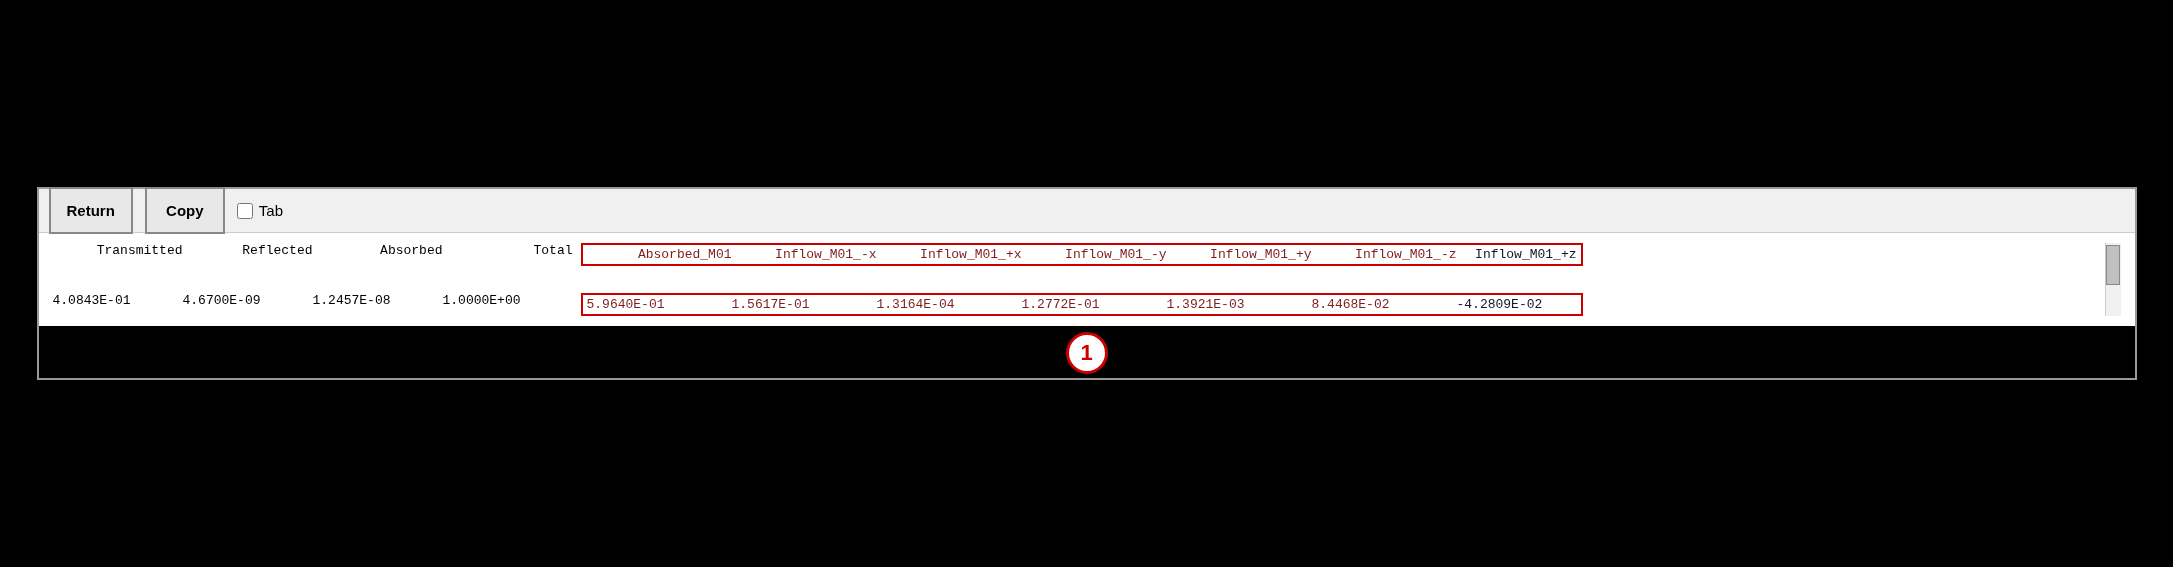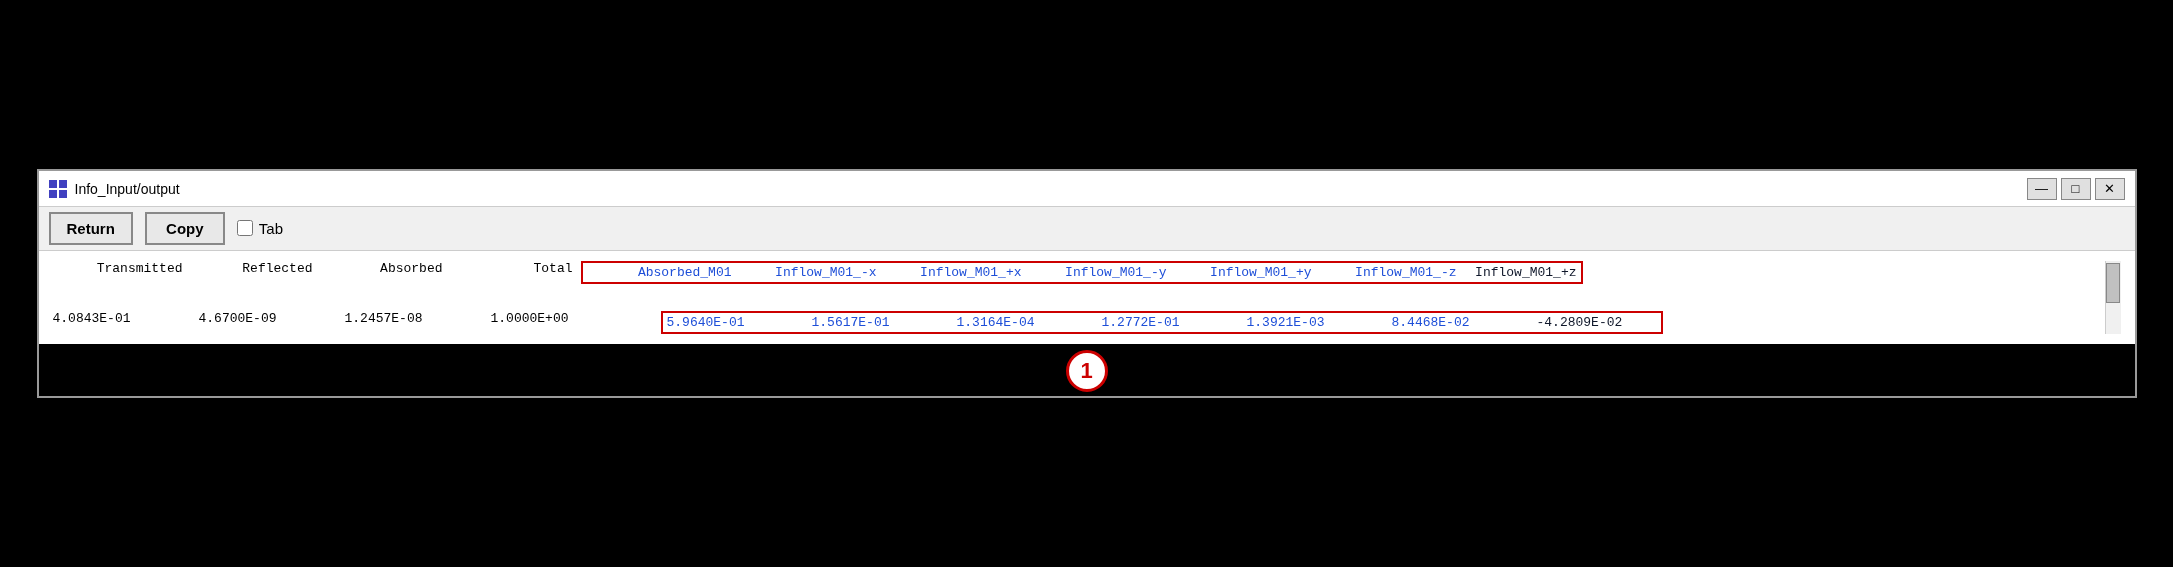--- a/index.html
+++ b/index.html
@@ -88,25 +88,26 @@
 
     .toolbar-btn {
       background: #e8e8e8;
       border: 2px solid #888;
       padding: 4px 16px;
       font-size: 15px;
       font-family: Arial, sans-serif;
       font-weight: bold;
       cursor: pointer;
       min-width: 80px;
-      height: 33px;
+      height: 47px;
     }
 
     .tab-checkbox-group {
       display: flex;
+      align-items: center;
       gap: 6px;
     }
 
     .tab-checkbox {
       width: 16px;
       height: 16px;
       cursor: pointer;
     }
 
     .tab-label {
@@ -158,42 +159,42 @@
     .table-header-row {
       display: flex;
       gap: 0;
       margin-bottom: 2px;
       white-space: nowrap;
       text-align: right;
     }
 
     .table-data-row {
       display: flex;
-      gap: 16px;
+      gap: 0;
       white-space: nowrap;
       margin-top: 27px;
     }
 
     .col-normal {
       display: inline-block;
       min-width: 130px;
       color: #000;
     }
 
     .highlighted-section {
       display: inline-flex;
       gap: 0;
       border: 2px solid #cc0000;
       padding: 2px 4px;
     }
 
     .col-highlighted {
       display: inline-block;
       min-width: 145px;
-      color: #1d4ed8;
+      color: #7f1d1d;
       font-family: Liberation Mono, monospace;
     }
 
     .col-highlighted-last {
       display: inline-block;
       min-width: 120px;
       color: #0f172a;
     }
 
     .bottom-bar {
@@ -227,38 +228,20 @@
     .content-wrapper {
       padding: 10px 14px;
       background: #fff;
     }
   </style>
 </head>
 <body>
 
 <div class="window">
 
-  <div class="title-bar">
-    <div class="title-bar-left">
-      <div class="title-icon">
-        <svg width="18" height="18">
-          <rect x="0" y="0" width="8" height="8" fill="#cc4444"></rect>
-          <rect x="10" y="0" width="8" height="8" fill="#4444cc"></rect>
-          <rect x="0" y="10" width="8" height="8" fill="#44cc44"></rect>
-          <rect x="10" y="10" width="8" height="8" fill="#cccc44"></rect>
-        </svg>
-      </div>
-      <span class="title-text">Info_Input/output</span>
-    </div>
-    <div class="title-bar-controls">
-      <button class="title-btn">—</button>
-      <button class="title-btn">□</button>
-      <button class="title-btn close">✕</button>
-    </div>
-  </div>
 
   <div class="toolbar">
     <button class="toolbar-btn">Return</button>
     <button class="toolbar-btn">Copy</button>
     <div class="tab-checkbox-group">
       <input type="checkbox" class="tab-checkbox" style="">
       <span class="tab-label">Tab</span>
     </div>
   </div>
 

